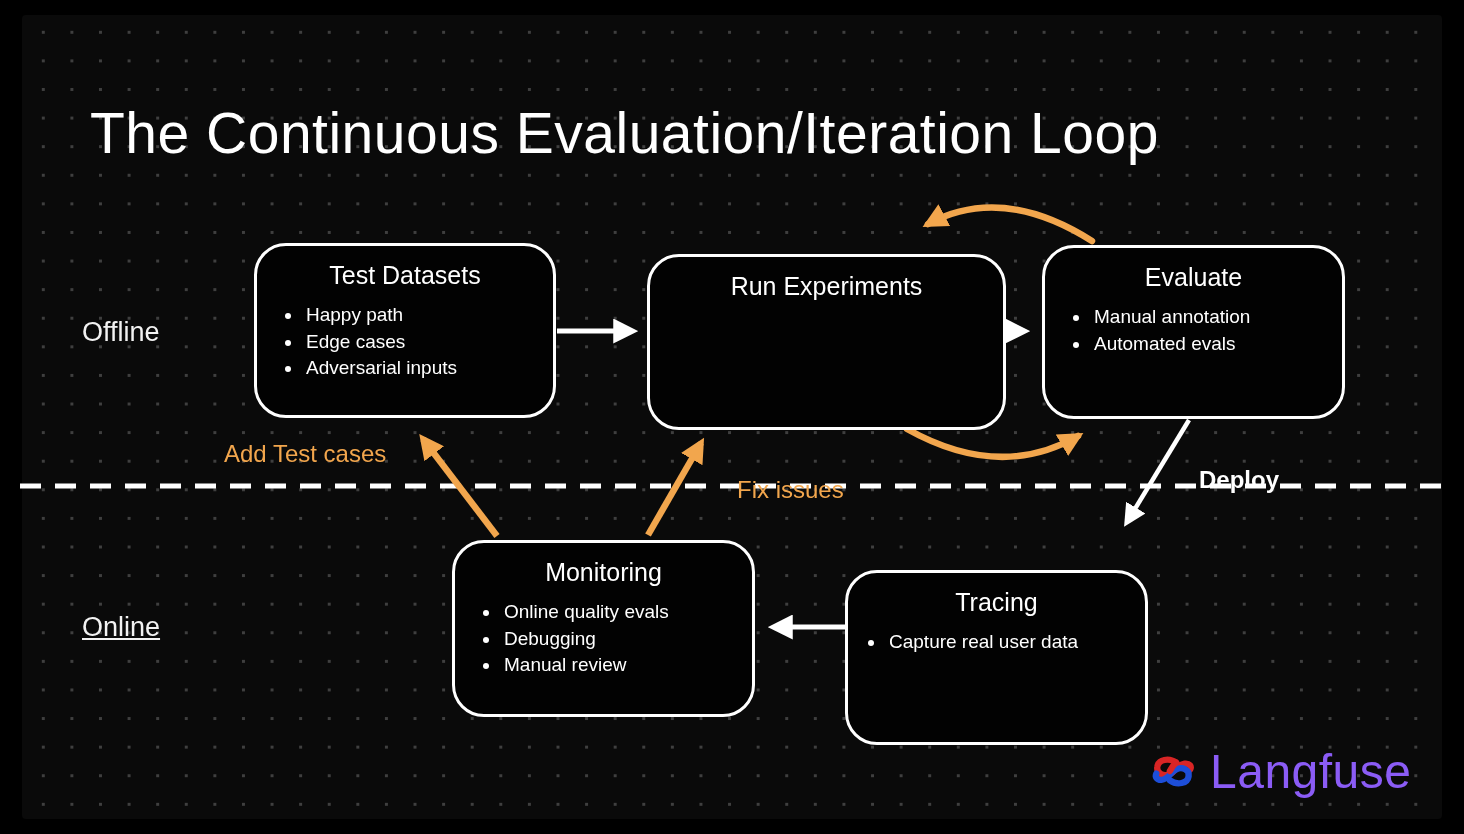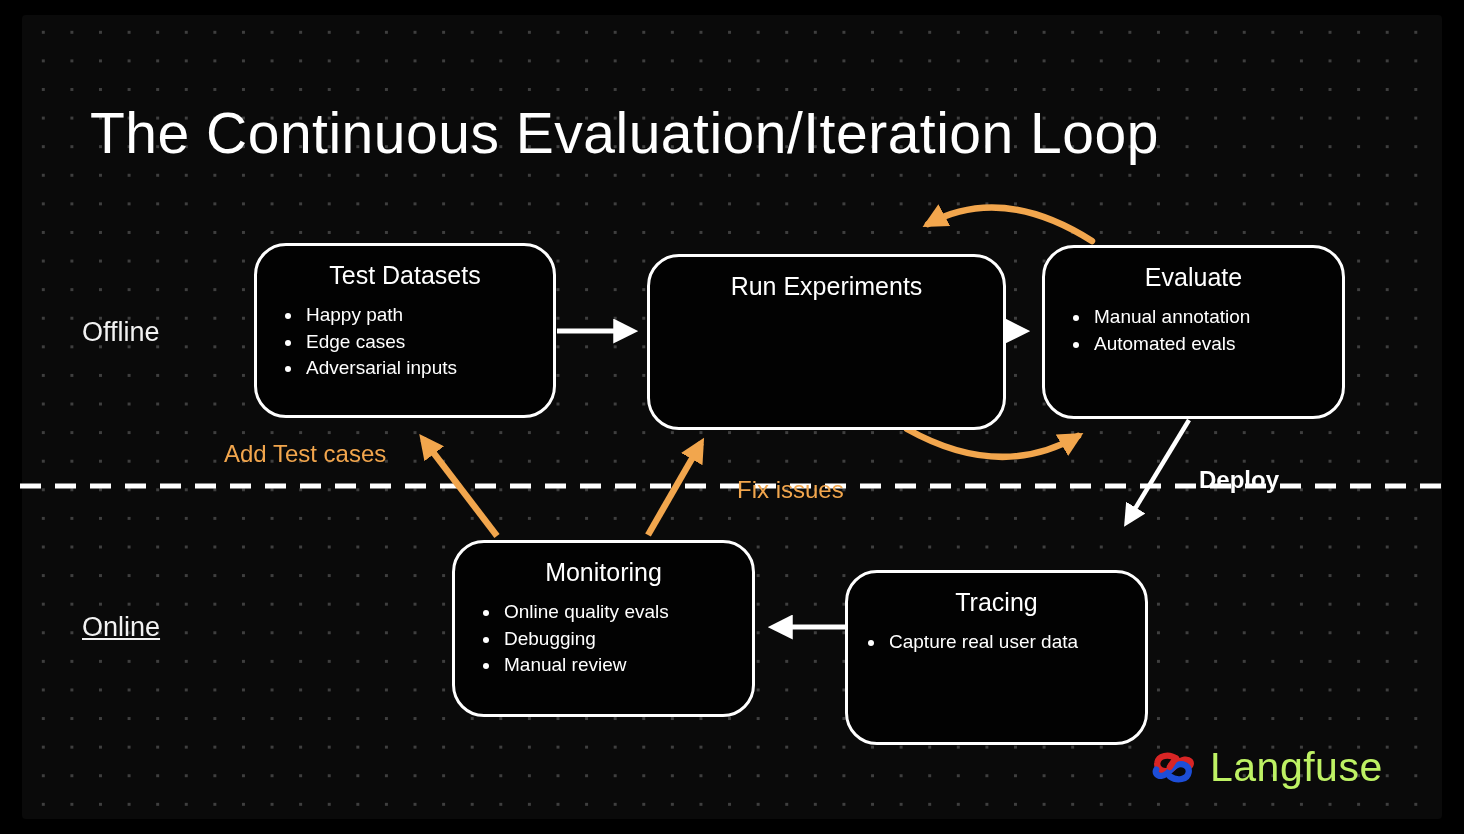--- a/index.html
+++ b/index.html
@@ -64,21 +64,21 @@
   .edge-label.orange{color:#f2a64d;}
   .edge-label.white{color:#ffffff;font-weight:700;margin-top:24px;}
   #label-add-test-cases{left:224px;top:440px;}
   #label-fix-issues{left:737px;top:440px;margin-top:36px;}
   #label-deploy{left:1199px;top:442px;}
   .logo{
     position:absolute;left:1150px;top:744px;
     display:flex;align-items:center;gap:14px;
   }
   .logo-text{
-    font-size:41px;font-weight:500;color:#bef264;letter-spacing:0.5px;
+    font-size:48px;font-weight:500;color:#8b5cf6;letter-spacing:0.5px;
   }
 </style>
 </head>
 <body>
 
 <div class="stage">
 
   <div class="panel"></div>
 
   <h1 class="page-title">The Continuous Evaluation/Iteration Loop</h1>

